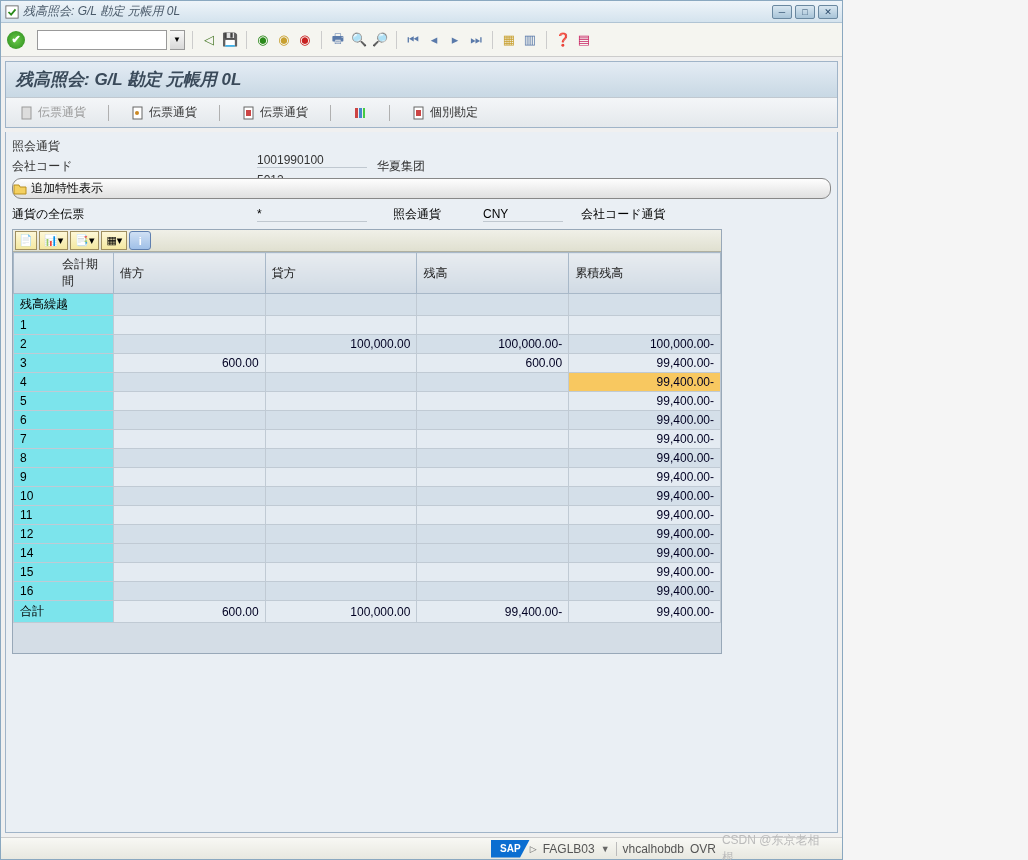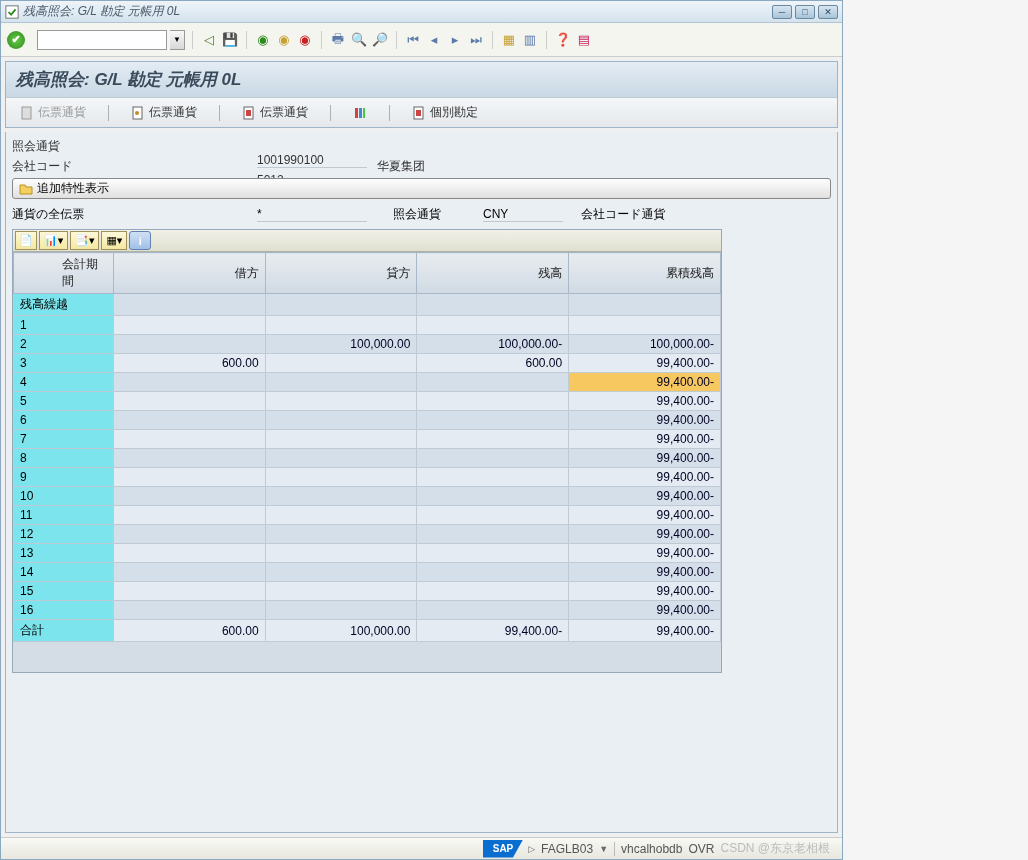--- a/index.html
+++ b/index.html
@@ -29,48 +29,48 @@
 .doc-icon { width: 14px; height: 14px; }
 .bsep { width: 1px; height: 16px; background: #b0b0b0; margin: 0 4px; }
 
 .content { flex: 1; background: #eaeff4; margin: 0 4px 4px 4px; border: 1px solid #a0b4c8; border-top: none; padding: 4px 6px; overflow: hidden; display: flex; flex-direction: column; }
 
 .field-row { display: flex; align-items: center; height: 20px; }
 .field-label { width: 245px; color: #333; }
 .field-val { width: 110px; text-align: left; color: #333; border-bottom: 1px solid #c0c8d0; margin-top: 28px; }
 .field-desc { margin-left: 10px; color: #333; }
 
-.char-btn { display: inline-flex; align-items: center; gap: 4px; border: 1px solid #888; background: linear-gradient(#fefefe,#e0e0e0); padding: 1px 6px; border-radius: 3px; margin: 2px 0; cursor: pointer; }
+.char-btn { display: inline-flex; align-items: center; gap: 4px; border: 1px solid #888; background: linear-gradient(#fefefe,#e0e0e0); padding: 1px 0; border-radius: 9px; margin: 2px 0; cursor: pointer; }
 .folder-icon { width: 14px; height: 14px; }
 
 .currency-row { display: flex; align-items: center; height: 22px; margin-top: 2px; }
 .cur-label { width: 245px; }
 .cur-v1 { width: 110px; border-bottom: 1px solid #c0c8d0; }
 .cur-l2 { margin-left: 26px; width: 90px; }
 .cur-v2 { width: 80px; border-bottom: 1px solid #c0c8d0; }
 .cur-l3 { margin-left: 18px; }
 
 .grid-zone { margin-top: 4px; width: 710px; background: #d4dde6; border: 1px solid #98a8b8; display: flex; flex-direction: column; }
 .grid-tb { height: 22px; background: linear-gradient(#f0f0e8,#e0e0d0); border-bottom: 1px solid #b0b0a0; display: flex; align-items: center; padding: 1px 2px; gap: 0; }
 .gtb-btn { min-width: 22px; height: 19px; border: 1px solid #a09060; background: linear-gradient(#fef8d8,#f4e8a0); margin-right: 2px; display: inline-flex; align-items: center; justify-content: center; cursor: pointer; font-size: 11px; }
 .gtb-btn.blue { background: linear-gradient(#d0e0f4,#a0c0e8); border-color: #6080b0; border-radius: 3px; width: 22px; }
 
 table.grid { border-collapse: collapse; width: 100%; }
 table.grid th { background: linear-gradient(#e8ecf0,#d0dae4); border: 1px solid #a8b8c8; padding: 3px 6px; font-weight: normal; color: #222; height: 22px; }
 table.grid th.period { text-align: left; width: 100px; padding-left: 48px; }
-table.grid th.num { text-align: right; width: 152px; }
+table.grid th.num { text-align: left; width: 152px; }
 table.grid td { border: 1px solid #c0cad4; padding: 2px 6px; height: 19px; }
 table.grid td.period { background: #7ce4ec; color: #000; text-align: left; }
 table.grid td.num { text-align: right; color: #000022; }
 table.grid tr.odd td.num { background: #e4ebf2; }
 table.grid tr.even td.num { background: #d4dfe9; }
 table.grid td.highlight { background: #f8c860 !important; }
 .grid-footer-space { height: 30px; background: #d4dde6; }
 
-.statusbar { height: 22px; background: linear-gradient(#f8f8f4,#e8e8e0); border-top: 1px solid #ccc; display: flex; align-items: center; padding: 0 12px; justify-content: space-between; }
+.statusbar { height: 22px; background: linear-gradient(#f8f8f4,#e8e8e0); border-top: 1px solid #ccc; display: flex; align-items: center; padding: 0 20px; justify-content: space-between; }
 .sap-logo { width: 40px; height: 18px; background: linear-gradient(90deg,#0a6ed1 60%,#0a6ed1 60%); color: #fff; font-weight: bold; font-size: 10px; display: inline-flex; align-items: center; justify-content: center; clip-path: polygon(0 0,100% 0,75% 100%,0 100%); }
 .status-right { margin-left: auto; display: flex; align-items: center; gap: 6px; color: #555; font-size: 11px; }
 .tri { font-size: 9px; color: #666; }
 .sbsep { width: 1px; height: 14px; background: #bbb; }
 .watermark { color: #bbb; }
 </style>
 </head>
 <body>
 
 <div class="window">
@@ -288,27 +288,20 @@
               <td class="num"></td>
               <td class="num">99,400.00-</td>
             </tr>
             <tr class="even">
               <td class="period">12</td>
               <td class="num"></td>
               <td class="num"></td>
               <td class="num"></td>
               <td class="num">99,400.00-</td>
             </tr>
-            <tr class="odd">
-              <td class="period">13</td>
-              <td class="num"></td>
-              <td class="num"></td>
-              <td class="num"></td>
-              <td class="num">99,400.00-</td>
-            </tr>
             <tr class="even">
               <td class="period">14</td>
               <td class="num"></td>
               <td class="num"></td>
               <td class="num"></td>
               <td class="num">99,400.00-</td>
             </tr>
             <tr class="odd">
               <td class="period">15</td>
               <td class="num"></td>

